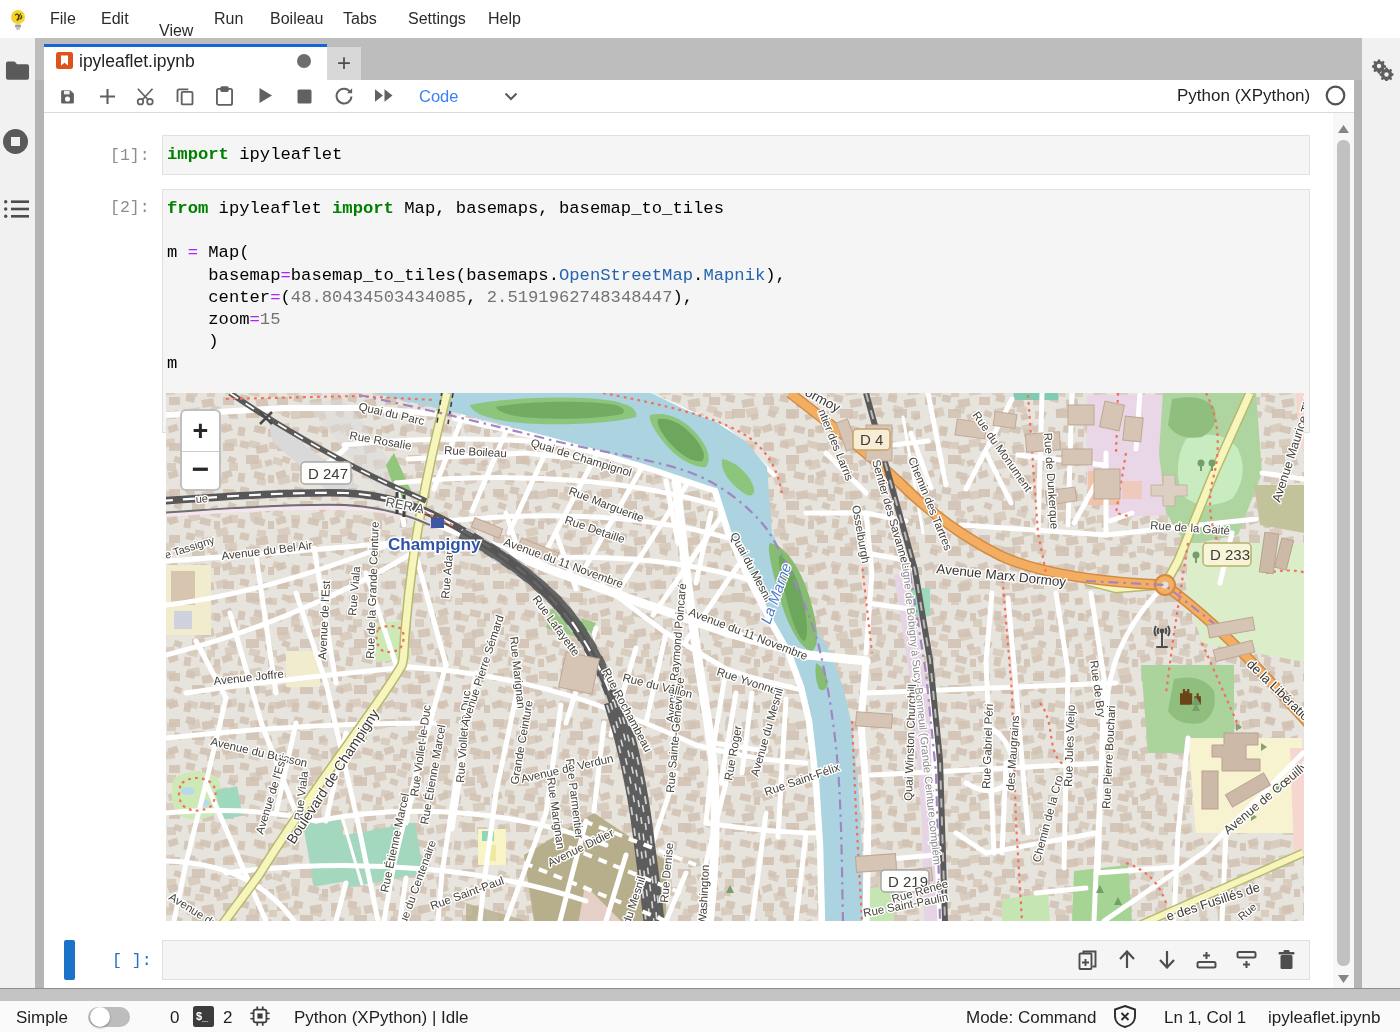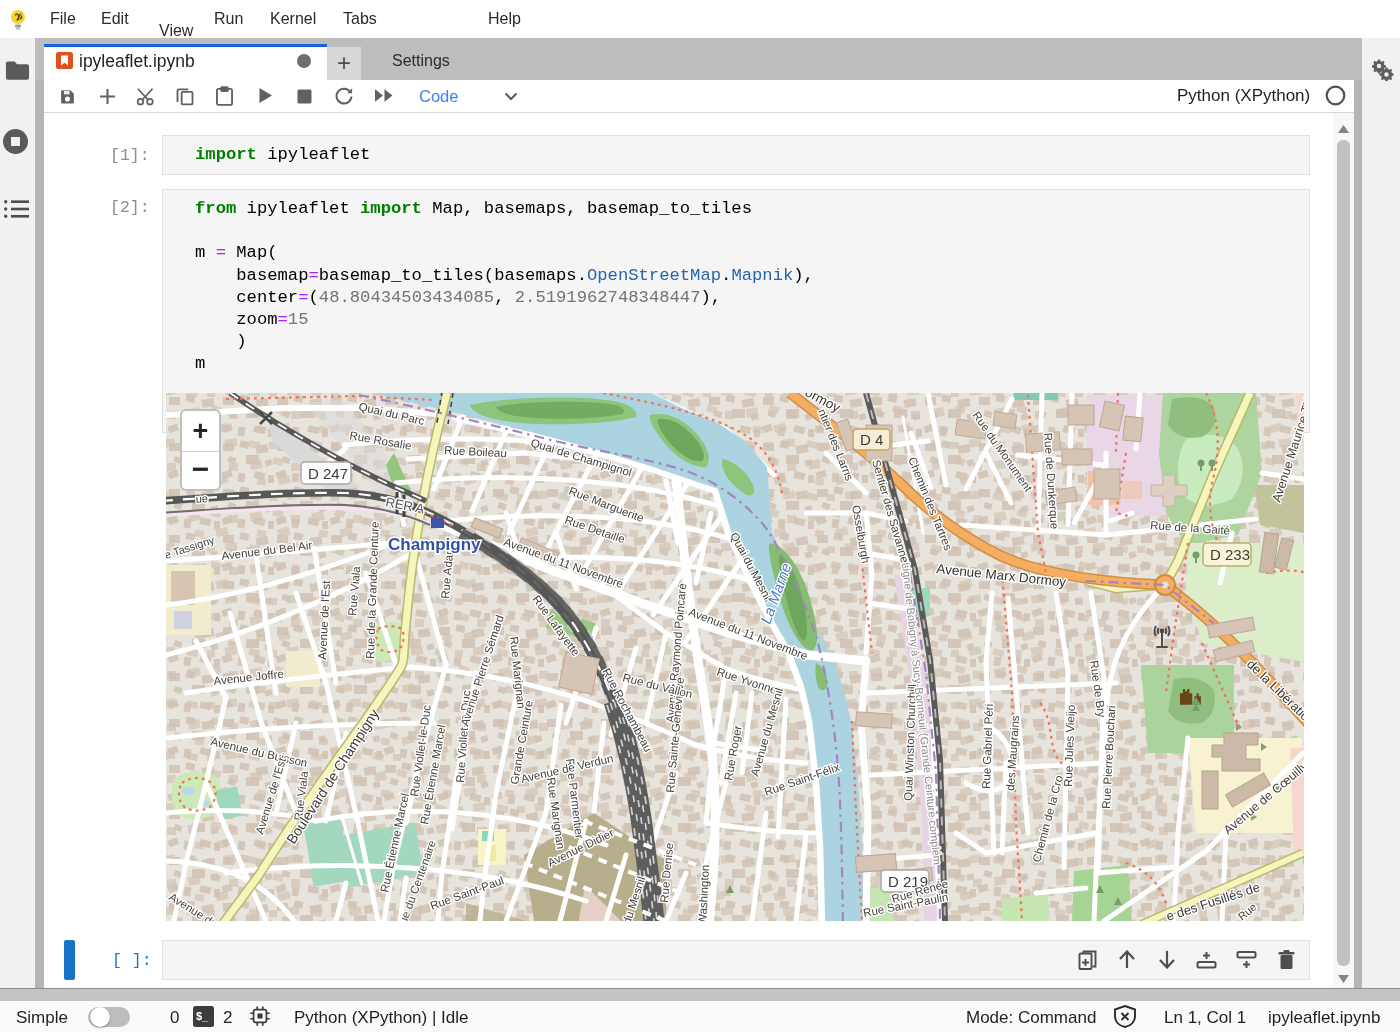--- a/index.html
+++ b/index.html
@@ -14,21 +14,21 @@
 #dividerR { left:1354px; top:80px; width:8px; height:908px; background:#b5b5b5; }
 #sidebarR { left:1362px; top:38px; width:38px; height:950px; background:#f1f1f1; }
 #tab1 { left:44px; top:44px; width:283px; height:36px; background:#fff; border-top:3px solid #1565d8; }
 #tabplus { left:327px; top:47px; width:34px; height:33px; background:#d8d8d8; color:#4d4d4d; font-size:24px; text-align:center; line-height:31px; font-weight:400;}
 #tabtitle { left:79px; top:51px; font-size:17.5px; color:#1f1f1f; }
 #toolbar { left:44px; top:80px; width:1310px; height:33px; background:#fff; border-bottom:1px solid #dadada; }
 #nbarea { left:44px; top:113px; width:1310px; height:875px; background:#fff; }
 #graybandB { left:0; top:988px; width:1400px; height:13px; background:#c3c3c3; border-top:1px solid #8f8f8f;}
 #statusbar { left:0; top:1001px; width:1400px; height:31px; background:#fafafa; }
 .sbtext { position:absolute; font-size:17px; color:#1f1f1f; top:1008px; }
-.cellbox { position:absolute; left:162px; width:1148px; background:#f5f5f5; border:1px solid #e0e0e0;padding-left:28px; }
+.cellbox { position:absolute; left:162px; width:1148px; background:#f5f5f5; border:1px solid #e0e0e0; }
 .prompt { position:absolute; font-family:"Liberation Mono", monospace; font-size:16.5px; color:#8d8d8d; }
 .code { font-family:"Liberation Mono", monospace; font-size:17.2px; line-height:22.2px; white-space:pre; color:#000; padding:8px 0 0 4px;}
 .kw { color:#008000; font-weight:bold; }
 .op { color:#aa22ff; }
 .num { color:#737373; }
 .prop { color:#2664ad; }
 #mapwrap { left:166px; top:393px; width:1138px; height:528px; }
 #zoomctl { position:absolute; left:14px; top:16px; width:41px; height:82px; background:#fff;
   border:2px solid rgba(0,0,0,0.25); border-radius:6px; z-index:10;}
 #zoomctl .zp { width:100%; height:40px; text-align:center; font-size:27px; font-weight:bold; color:#262626; line-height:40px;}
@@ -52,23 +52,23 @@
 <div class="abs" id="nbarea"></div>
 <div class="abs" id="sidebarR"></div>
 <div class="abs" id="dividerR"></div>
 <div class="abs" id="graybandB"></div>
 <div class="abs" id="statusbar"></div>
 
 <span class="menuitem" style="left:50px;">File</span>
 <span class="menuitem" style="left:101px;">Edit</span>
 <span class="menuitem" style="left:159px;margin-top:12px;">View</span>
 <span class="menuitem" style="left:214px;">Run</span>
-<span class="menuitem" style="left:270px;">Kernel</span>
+<span class="menuitem" style="left:270px;">Boileau</span>
 <span class="menuitem" style="left:343px;">Tabs</span>
-<span class="menuitem" style="left:392px;margin-top:42px;">Settings</span>
+<span class="menuitem" style="left:408px;">Settings</span>
 <span class="menuitem" style="left:488px;">Help</span>
 
 <div class="cellbox" style="top:135px; height:40px;">
   <div class="code"><span class="kw">import</span> ipyleaflet</div>
 </div>
 <span class="prompt" style="left:110px; top:146px;">[1]:</span>
 
 <div class="cellbox" style="top:189px; height:244px;">
   <div class="code"><span class="kw">from</span> ipyleaflet <span class="kw">import</span> Map, basemaps, basemap_to_tiles
 

